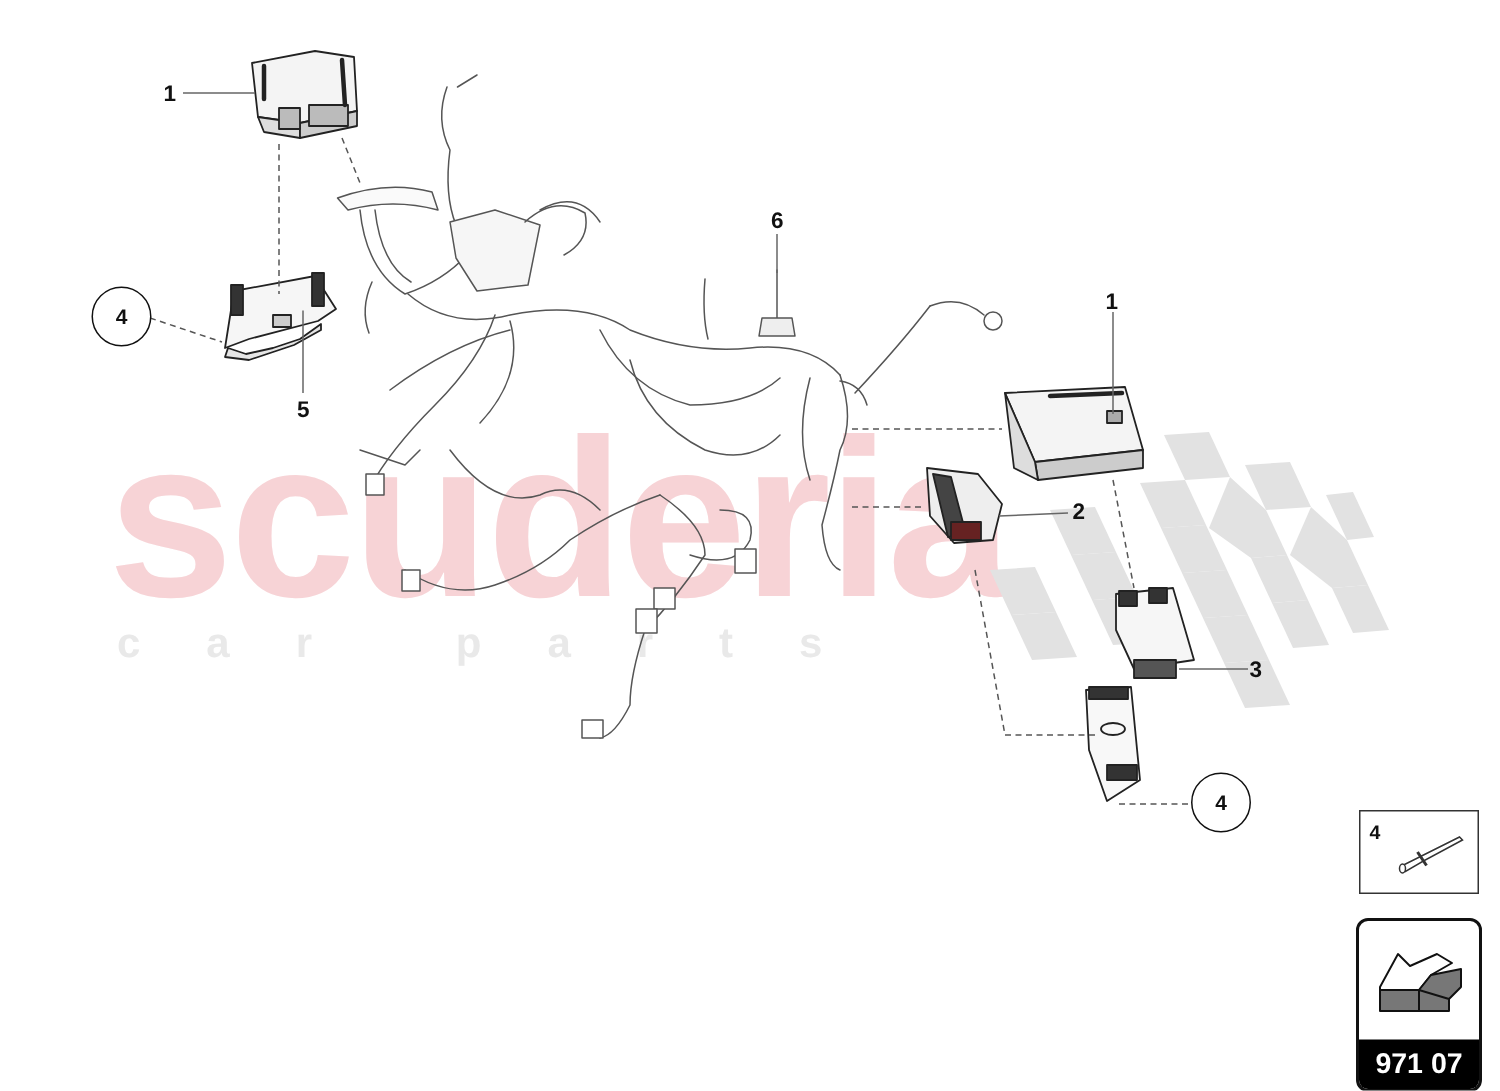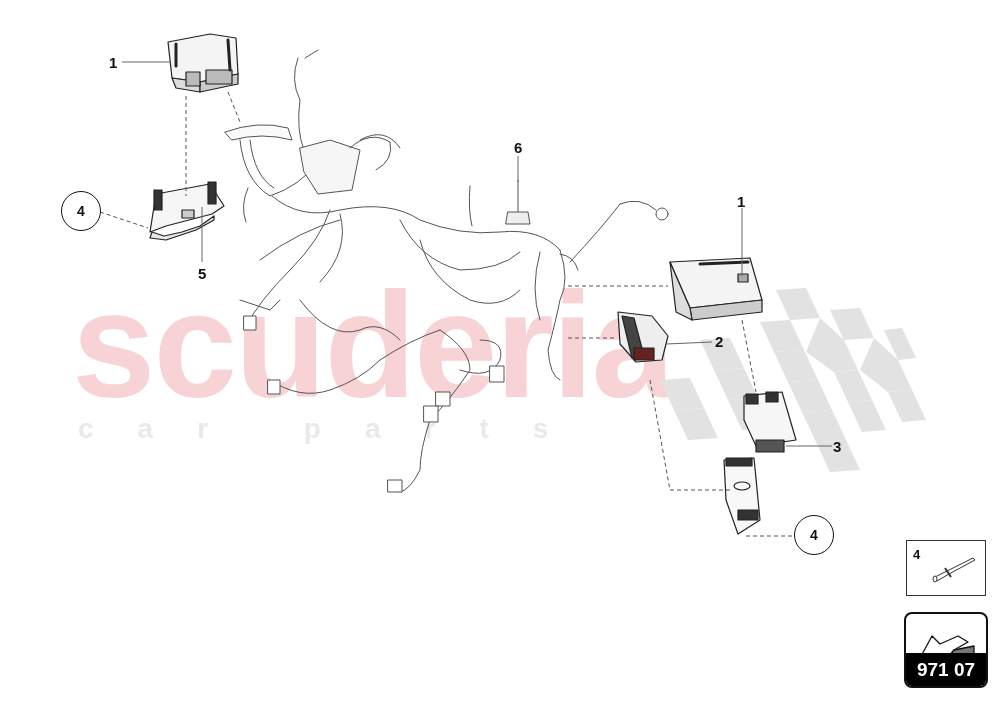--- a/index.html
+++ b/index.html
@@ -4,21 +4,21 @@
   <style>
     html, body { margin: 0; padding: 0; background: #ffffff; }
     body { width: 1000px; height: 727px; position: relative; overflow: hidden; font-family: "Liberation Sans", sans-serif; }
     .canvas { position: absolute; left: 0; top: 0; width: 1000px; height: 727px; }
     .wm-main { position: absolute; left: 72px; top: 270px; font-family: "Liberation Sans", sans-serif; font-weight: bold; font-size: 150px; letter-spacing: -2px; line-height: 1; color: #f7d3d6; white-space: nowrap; }
     .wm-sub { position: absolute; left: 78px; top: 415px; font-family: "Liberation Sans", sans-serif; font-weight: bold; font-size: 28px; letter-spacing: 44px; line-height: 1; color: #e9e9e9; white-space: nowrap; }
     .callout { position: absolute; font-family: "Liberation Sans", sans-serif; font-weight: bold; font-size: 15px; color: #111; line-height: 1; }
     .circle-callout { position: absolute; width: 40px; height: 40px; border: 1.5px solid #111; border-radius: 50%; box-sizing: border-box; display: flex; align-items: center; justify-content: center; font-weight: bold; font-size: 14px; color: #111; background: #fff; }
     .legend-box { position: absolute; left: 906px; top: 540px; width: 80px; height: 56px; border: 1px solid #333; box-sizing: border-box; background: #fff; }
     .legend-num { position: absolute; left: 6px; top: 6px; font-weight: bold; font-size: 13px; color: #111; }
-    .ref-box { position: absolute; left: 904px; top: 612px; width: 84px; height: 76px; border: 2px solid #111; border-radius: 8px; box-sizing: border-box; overflow: hidden; background: #fff; }
+    .ref-box { position: absolute; left: 904px; top: 612px; width: 84px; height: 116px; border: 2px solid #111; border-radius: 8px; box-sizing: border-box; overflow: hidden; background: #fff; }
     .ref-label { position: absolute; left: 0; bottom: 0; width: 100%; height: 33px; background: #000; color: #fff; font-weight: bold; font-size: 19px; display: flex; align-items: center; justify-content: center; }
   </style>
 </head>
 <body>
 
 <div class="canvas">
 
   <div class="wm-main">scuderia</div>
   <div class="wm-sub">car parts</div>
 

